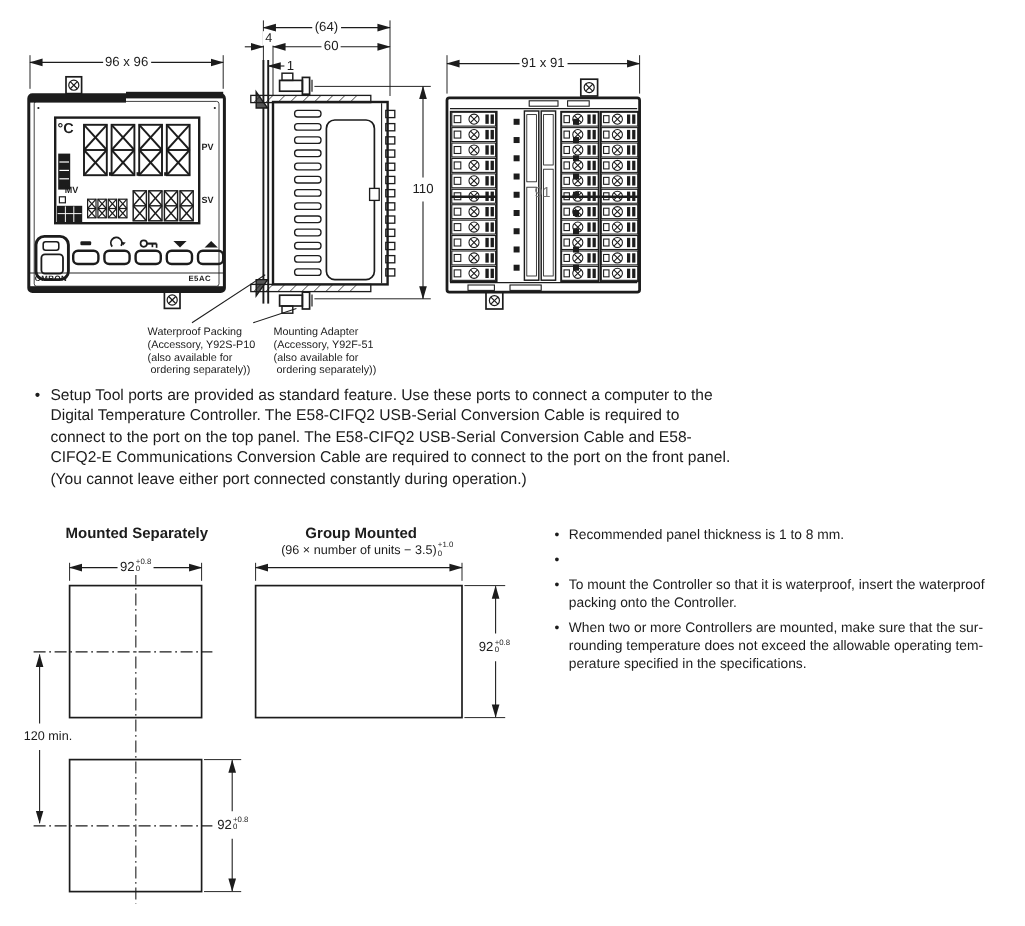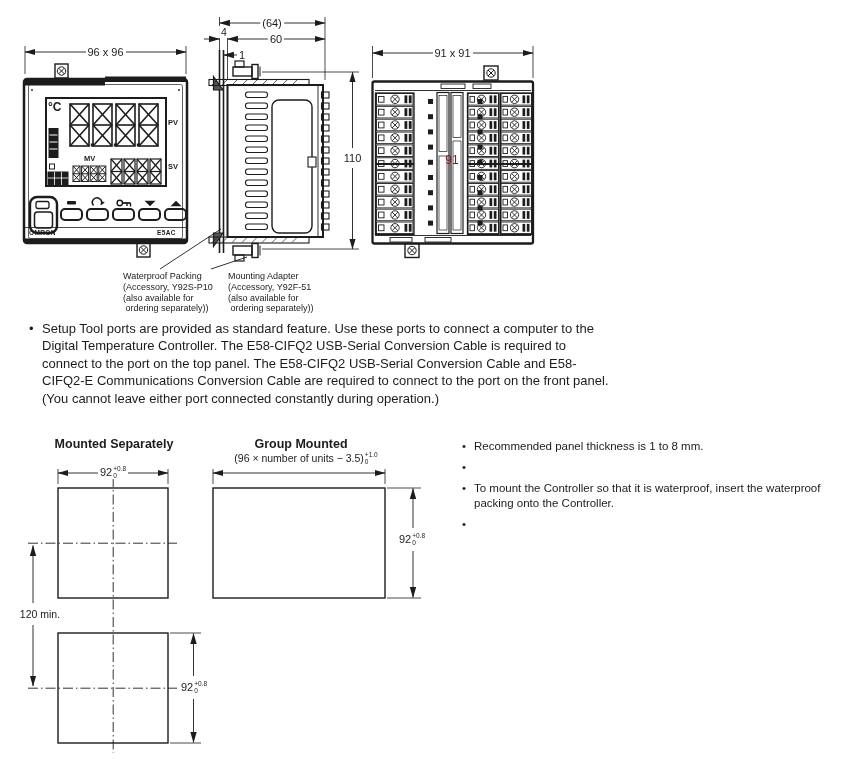--- a/index.html
+++ b/index.html
@@ -21,21 +21,21 @@
   .setup .blt{width:13px;flex:none;}
   .sec-title{font-size:12.5px;font-weight:bold;}
   .formula{font-size:10.5px;}
   .tol{display:inline-flex;flex-direction:column;vertical-align:middle;
        font-size:6.5px;line-height:6.8px;margin-left:1px;}
   .tol i{font-style:normal;}
   .gnote{font-size:10.5px;line-height:13px;}
   .notes{position:absolute;left:462px;top:439px;width:392px;font-size:11.5px;line-height:15px;}
   .notes .item{display:flex;margin-bottom:6px;}
   .notes .blt{width:12px;flex:none;}
-  .ghost{font-size:12px;color:#7f1d1d;}
+  .ghost{font-size:12px;color:#737373;}
   .d120{font-size:10.5px;}
 </style>
 </head>
 <body>
 
 <div class="page">
 
 <svg width="854" height="772" viewBox="0 0 854 772" stroke="#1c1c1c" fill="none">
   <defs>
     <marker id="ar" viewBox="0 0 10 7" refX="9.5" refY="3.5" markerWidth="11" markerHeight="8" markerUnits="userSpaceOnUse" orient="auto-start-reverse">
@@ -595,21 +595,21 @@
     <line x1="387" y1="488" x2="421" y2="488" stroke-width="0.8"></line>
     <line x1="387" y1="598" x2="421" y2="598" stroke-width="0.8"></line>
     <line x1="413" y1="488.5" x2="413" y2="528" stroke-width="0.9" marker-start="url(#ar)"></line>
     <line x1="413" y1="551" x2="413" y2="597.5" stroke-width="0.9" marker-end="url(#ar)"></line>
   </g>
 </svg>
 
 <div class="lab ctr bg dimtxt" style="left:105.5px;top:52px">96 x 96</div>
 <div class="lab unit" style="left:48px;top:100px">°C</div>
 <div class="lab tiny" style="left:168px;top:118px">PV</div>
-<div class="lab tiny" style="left:84px;top:154px">MV</div>
+<div class="lab tiny" style="left:54px;top:154px">MV</div>
 <div class="lab tiny" style="left:168px;top:162px">SV</div>
 <div class="lab logo" style="left:29px;top:229px">OMRON</div>
 <div class="lab logo" style="left:157px;top:229px">E5AC</div>
 
 <div class="lab ctr bg dimtxt" style="left:272px;top:23px">(64)</div>
 <div class="lab ctr bg dimtxt" style="left:276px;top:39px">60</div>
 <div class="lab ctr bg" style="left:224px;top:31.5px;font-size:10.5px">4</div>
 <div class="lab ctr dimtxt" style="left:242px;top:54.5px">1</div>
 <div class="lab ctr bg dimtxt" style="left:352.5px;top:157.5px">110</div>
 <div class="lab ctr bg dimtxt" style="left:452.5px;top:53px">91 x 91</div>
@@ -670,16 +670,19 @@
   <div class="item">
     <span class="blt">•</span>
   </div>
   <div class="item">
     <span class="blt">•</span>
     <span class="pre">To mount the Controller so that it is waterproof, insert the waterproof
 packing onto the Controller.</span>
   </div>
   <div class="item">
     <span class="blt">•</span>
+    <span class="pre">When two or more Controllers are mounted, make sure that the sur-
+rounding temperature does not exceed the allowable operating tem-
+perature specified in the specifications.</span>
   </div>
 </div>
 
 </div>
 
 </body></html>

